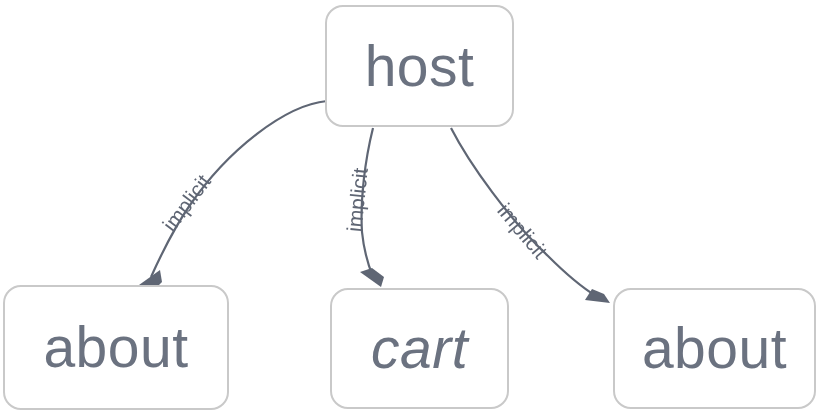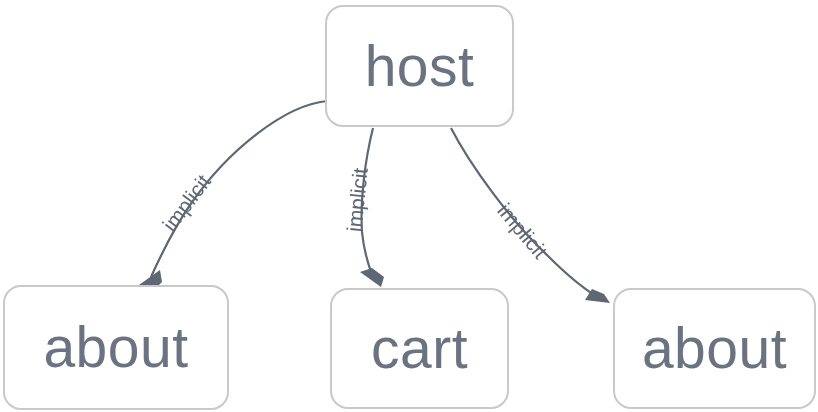--- a/index.html
+++ b/index.html
@@ -42,21 +42,21 @@
     line-height: 1;
     white-space: nowrap;
   }
   .node-host   { left: 325px; top: 5px;   width: 189px; height: 122px; }
   .node-about  { left: 3px;   top: 285px; width: 226px; height: 125px; }
   .node-cart   { left: 330px; top: 288px; width: 179px; height: 121px; }
   .node-shop   { left: 613px; top: 288px; width: 203px; height: 121px; }
 
   .node-host  .node-label { font-size: 57px; }
   .node-about .node-label { font-size: 57px; }
-  .node-cart  .node-label { font-size: 57px; }
+  .node-cart  .node-label { font-size: 57px; font-style: italic; }
   .node-shop  .node-label { font-size: 57px; }
 
   .edge-path {
     fill: none;
     stroke: #5f6674;
     stroke-width: 2.2;
   }
   .edge-arrow {
     fill: #5f6674;
     stroke: none;

